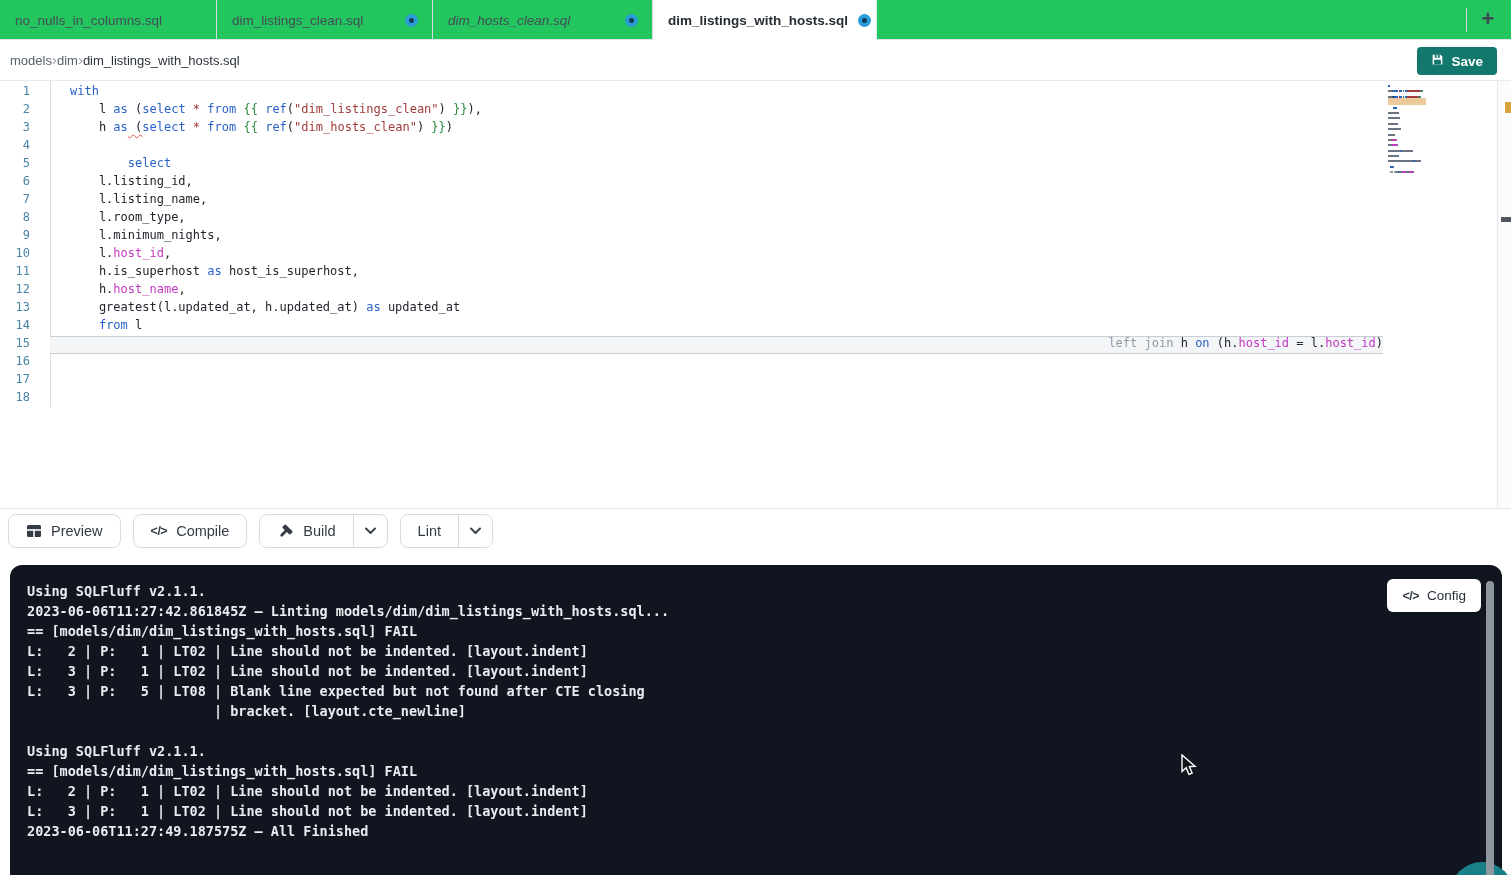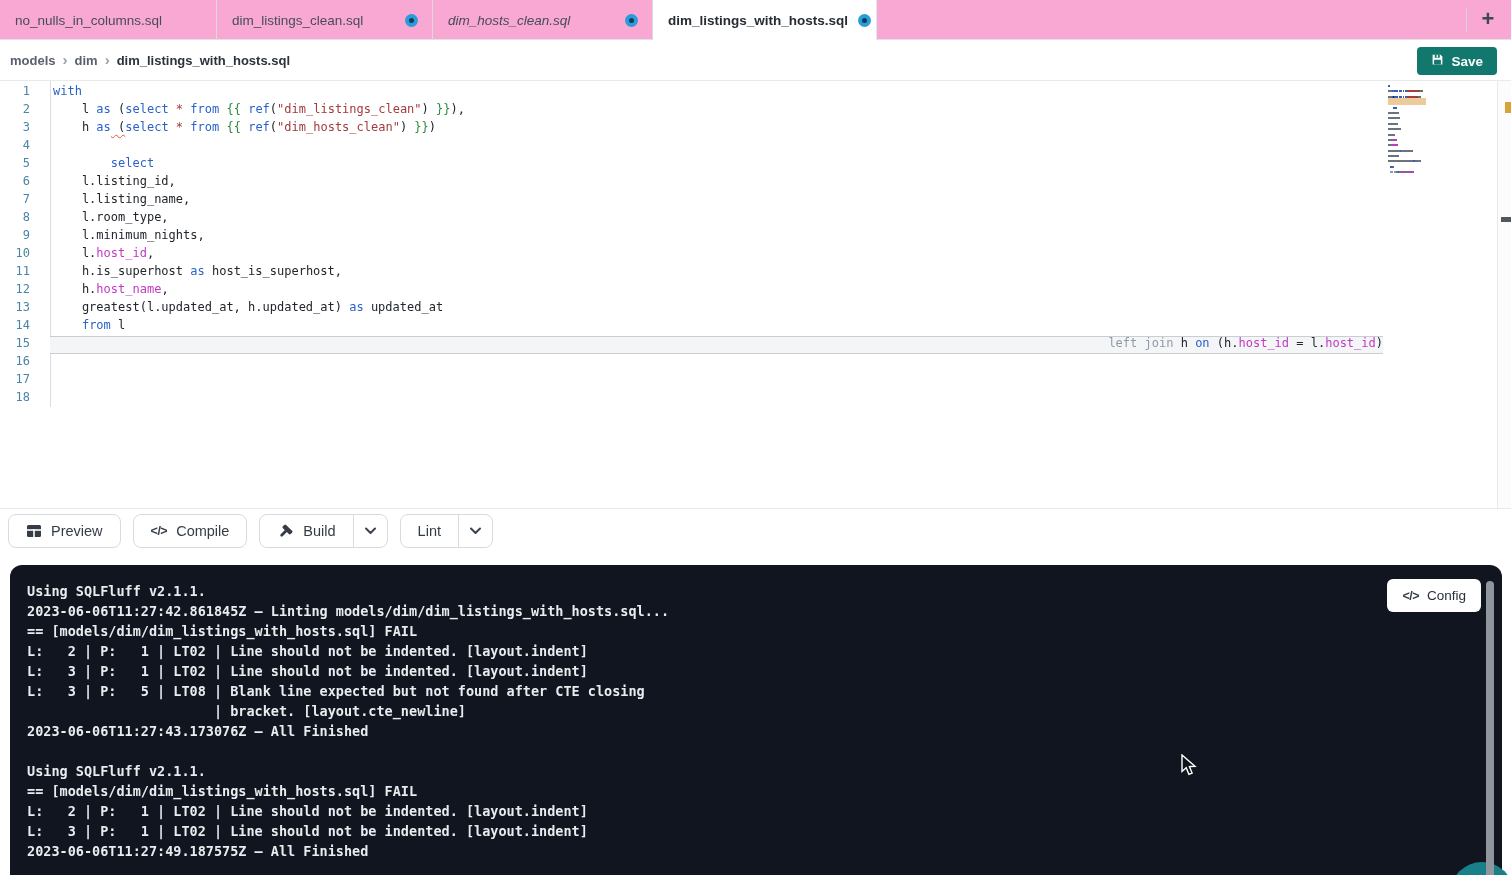--- a/index.html
+++ b/index.html
@@ -1,49 +1,49 @@
 <!DOCTYPE html>
 <html style="--accent-teal: #12776C; --terminal-bg: #10151F; --modified-dot: #2B9CD8; --keyword: #2A63C8; --string: #A33C3C; --jinja: #2B8A3E; --builtin: #C23AC2; --dim-keyword: #8F9AA8; --lint-marker: #D9A33C;"><head>
 <meta charset="utf-8">
 <style>
   html,body{margin:0;padding:0;width:1511px;height:875px;overflow:hidden;background:#fff;
             font-family:"Liberation Sans",sans-serif;}
   *{box-sizing:border-box;}
 
   
-  .tabbar{position:absolute;left:0;top:0;width:1511px;height:40px;background:#f9a8d4;border-bottom:1px solid #e0e2e5;}
+  .tabbar{position:absolute;left:0;top:0;width:1511px;height:40px;background:#22c55e;border-bottom:1px solid #e0e2e5;}
   .tabs{display:flex;height:40px;}
   .tab{display:flex;align-items:center;justify-content:space-between;padding:0 14px 0 15px;
        border-right:1px solid #d8dade;font-size:13.5px;color:#454d57;cursor:default;}
   .tab.active{background:#fff;border-right-color:#e5e7ea;}
   .tab.active .tab-label{font-weight:bold;color:#262c34;}
   .dot{width:13px;height:13px;border-radius:50%;background:var(--modified-dot,#2b9cd8);position:relative;flex:none;margin-left:10px;}
   .dot::after{content:'';position:absolute;left:4px;top:4px;width:5px;height:5px;border-radius:50%;background:#123d5a;}
   .newtab-sep{position:absolute;right:44px;top:8px;width:1px;height:24px;background:#d3d6da;}
   .newtab{position:absolute;right:9px;top:5px;width:28px;height:28px;border:none;background:none;
           font-size:22px;line-height:26px;color:#3f4854;font-weight:600;cursor:pointer;padding:0;}
 
   
   .crumbbar{position:absolute;left:0;top:40px;width:1511px;height:41px;background:#fff;border-bottom:1px solid #e8eaec;}
-  .breadcrumb{position:absolute;left:10px;top:0;height:40px;display:flex;align-items:center;gap:7px;font-size:13px;font-weight:bold;}
+  .breadcrumb{position:absolute;left:10px;top:0;height:40px;display:flex;align-items:center;font-size:13px;}
   .bc-item{color:#59616c;}
   .bc-item.last{color:#2b323b;}
   .bc-sep{color:#9aa1ab;font-size:15px;margin-top:-2px;}
   .savebtn{position:absolute;right:14px;top:7px;height:28px;display:flex;align-items:center;gap:7px;
            background:var(--accent-teal,#12776c);color:#fff;border:none;border-radius:4px;padding:0 14px;
            font-size:13.5px;font-weight:bold;font-family:"Liberation Sans",sans-serif;cursor:pointer;}
 
   
   .editor{position:absolute;left:0;top:81px;width:1511px;height:427px;background:#fff;}
   .gutter{position:absolute;left:0;top:3px;width:50px;}
   .ln{height:18px;line-height:18px;text-align:right;padding-right:20px;color:#4a84a6;
       font:12px "DejaVu Sans Mono","Liberation Mono",monospace;}
   .gutterline{position:absolute;left:50px;top:0;width:1px;height:326px;background:#dadde1;}
   .code{position:absolute;left:50px;top:3px;width:1333px;}
-  .crow{height:18px;line-height:18px;white-space:pre;padding-left:3px;
+  .crow{height:18px;line-height:18px;white-space:pre;padding-left:20px;
         font:12px "DejaVu Sans Mono","Liberation Mono",monospace;color:#21262c;}
   .crow.active-line{background:#f4f5f7;box-shadow:inset 0 1px 0 #c9ced4,inset 0 -1px 0 #c9ced4;text-align:right;}
   .tk-d{color:#21262c}
   .tk-k{color:var(--keyword,#2a63c8)}
   .tk-s{color:var(--string,#a33c3c)}
   .tk-j{color:var(--jinja,#2b8a3e)}
   .tk-v{color:var(--builtin,#c23ac2)}
   .tk-g{color:var(--dim-keyword,#8f9aa8)}
   .tk-q{color:#21262c;text-decoration:underline wavy #e4543f 1px;text-underline-offset:3px;}
 
@@ -255,21 +255,20 @@
 
 <div class="terminal">
   <div class="tlines">
       <pre class="tline">Using SQLFluff v2.1.1.</pre>
       <pre class="tline">2023-06-06T11:27:42.861845Z — Linting models/dim/dim_listings_with_hosts.sql...</pre>
       <pre class="tline">== [models/dim/dim_listings_with_hosts.sql] FAIL</pre>
       <pre class="tline">L:   2 | P:   1 | LT02 | Line should not be indented. [layout.indent]</pre>
       <pre class="tline">L:   3 | P:   1 | LT02 | Line should not be indented. [layout.indent]</pre>
       <pre class="tline">L:   3 | P:   5 | LT08 | Blank line expected but not found after CTE closing</pre>
       <pre class="tline">                       | bracket. [layout.cte_newline]</pre>
-      <pre class="tline">2023-06-06T11:27:43.173076Z — All Finished</pre>
       <pre class="tline">&nbsp;</pre>
       <pre class="tline">Using SQLFluff v2.1.1.</pre>
       <pre class="tline">== [models/dim/dim_listings_with_hosts.sql] FAIL</pre>
       <pre class="tline">L:   2 | P:   1 | LT02 | Line should not be indented. [layout.indent]</pre>
       <pre class="tline">L:   3 | P:   1 | LT02 | Line should not be indented. [layout.indent]</pre>
       <pre class="tline">2023-06-06T11:27:49.187575Z — All Finished</pre>
     </div>
   <button class="configbtn">
     <span class="codeglyph">&lt;/&gt;</span>
     <span>Config</span>

